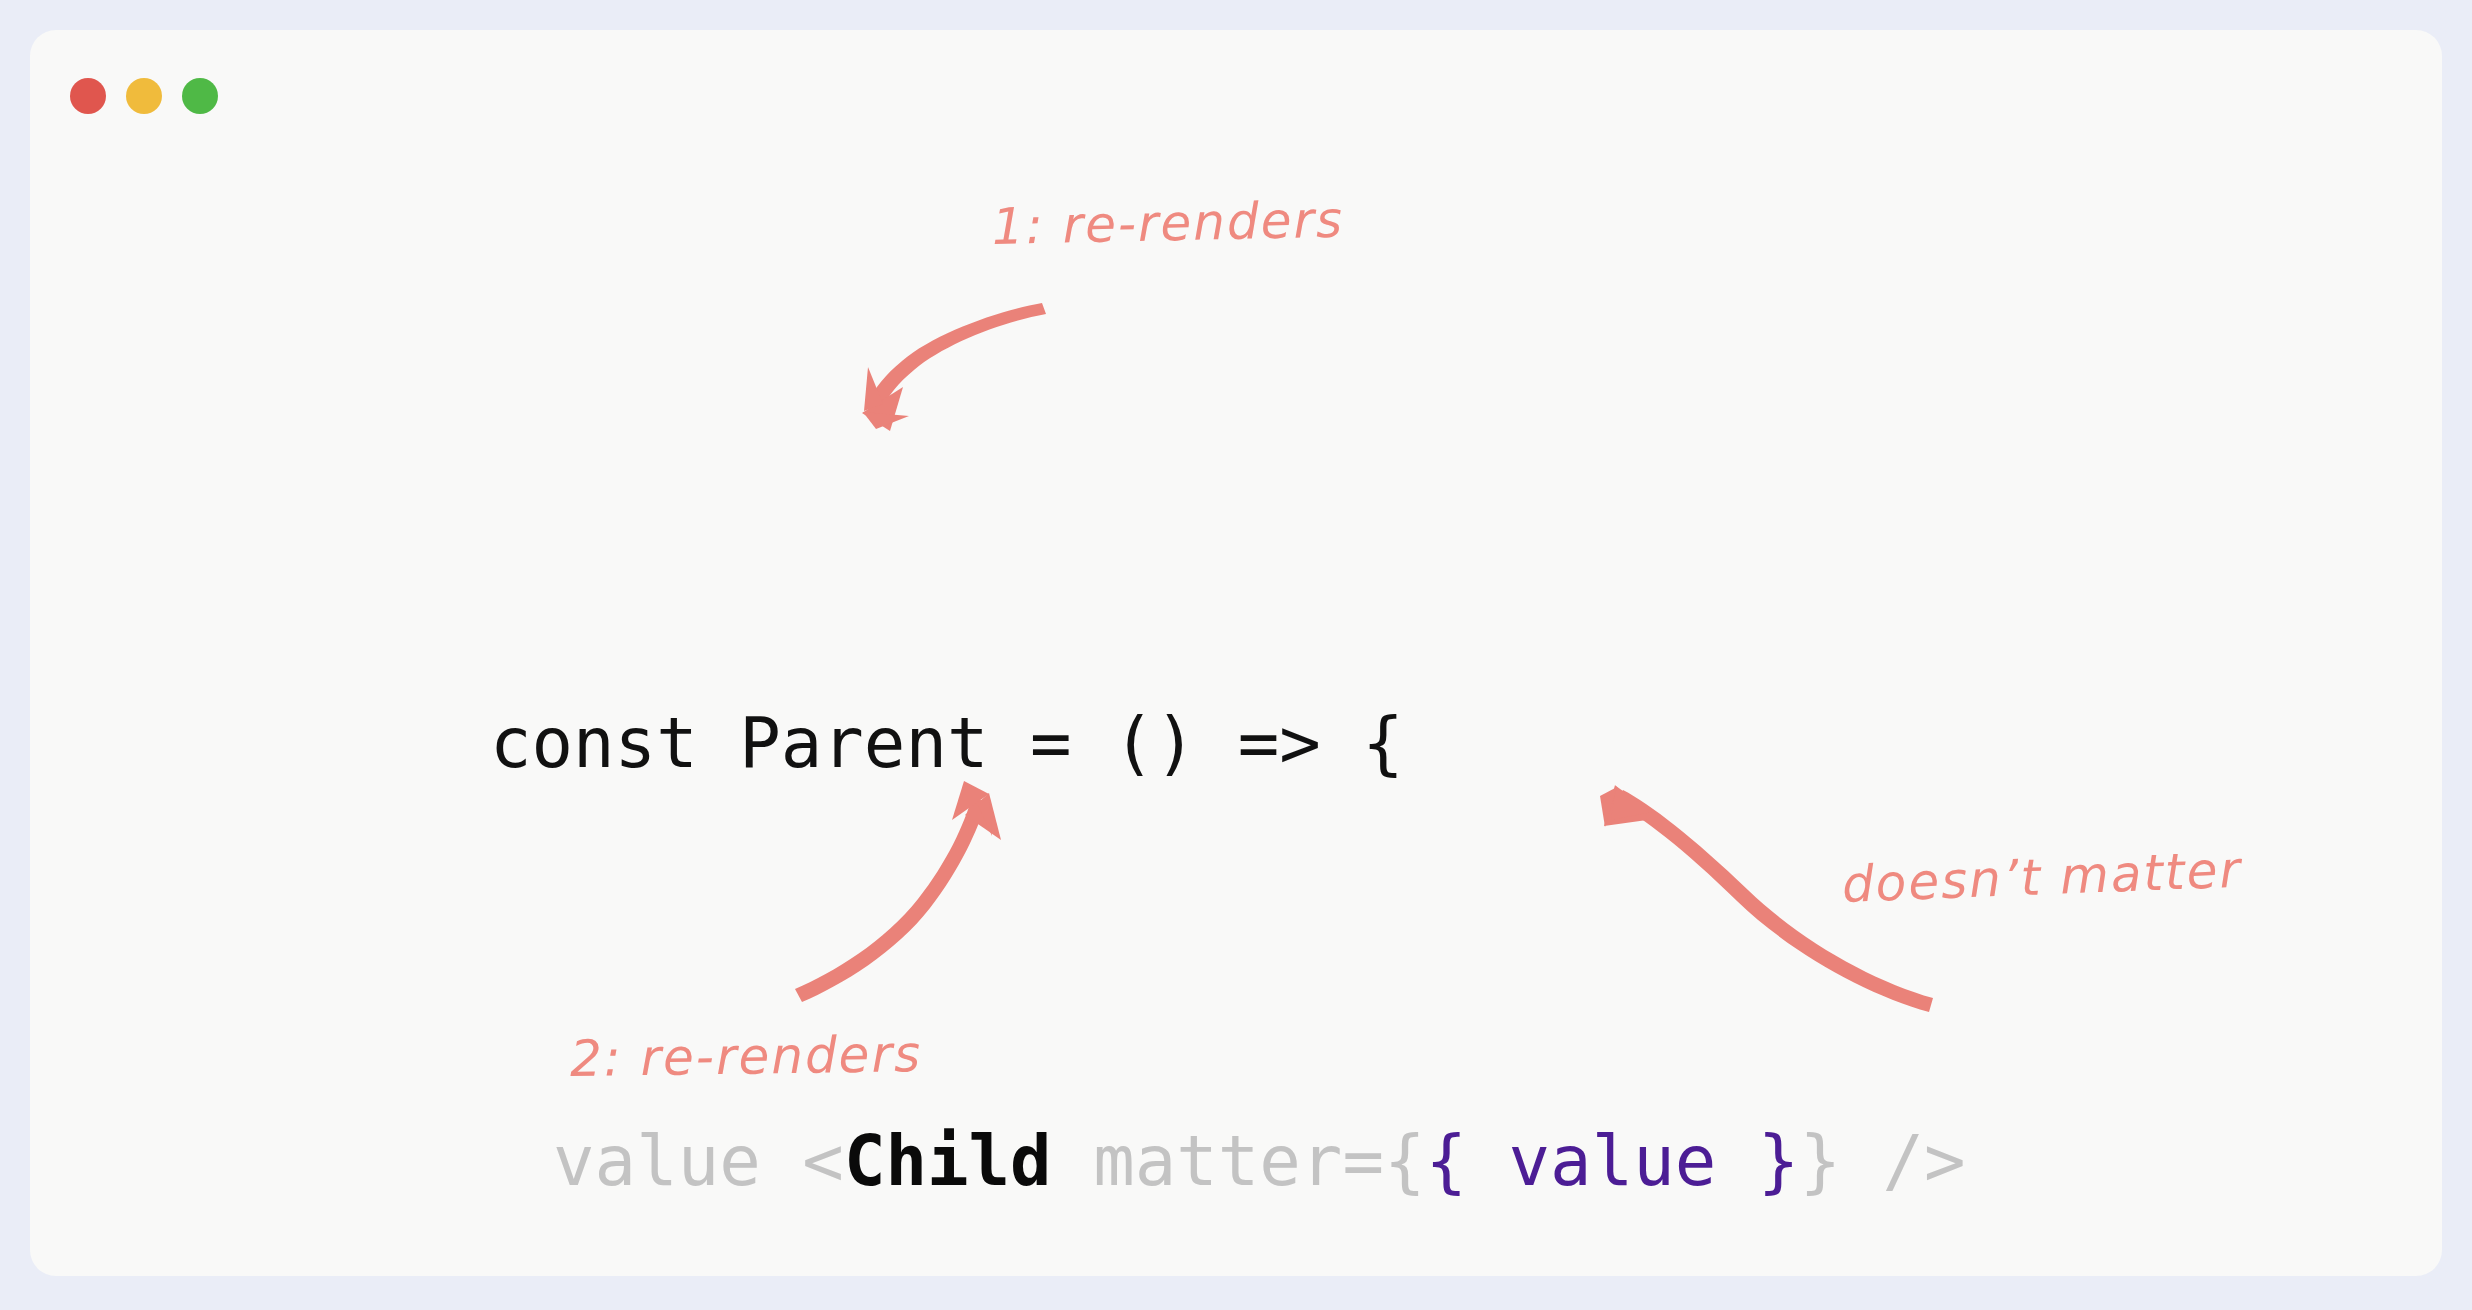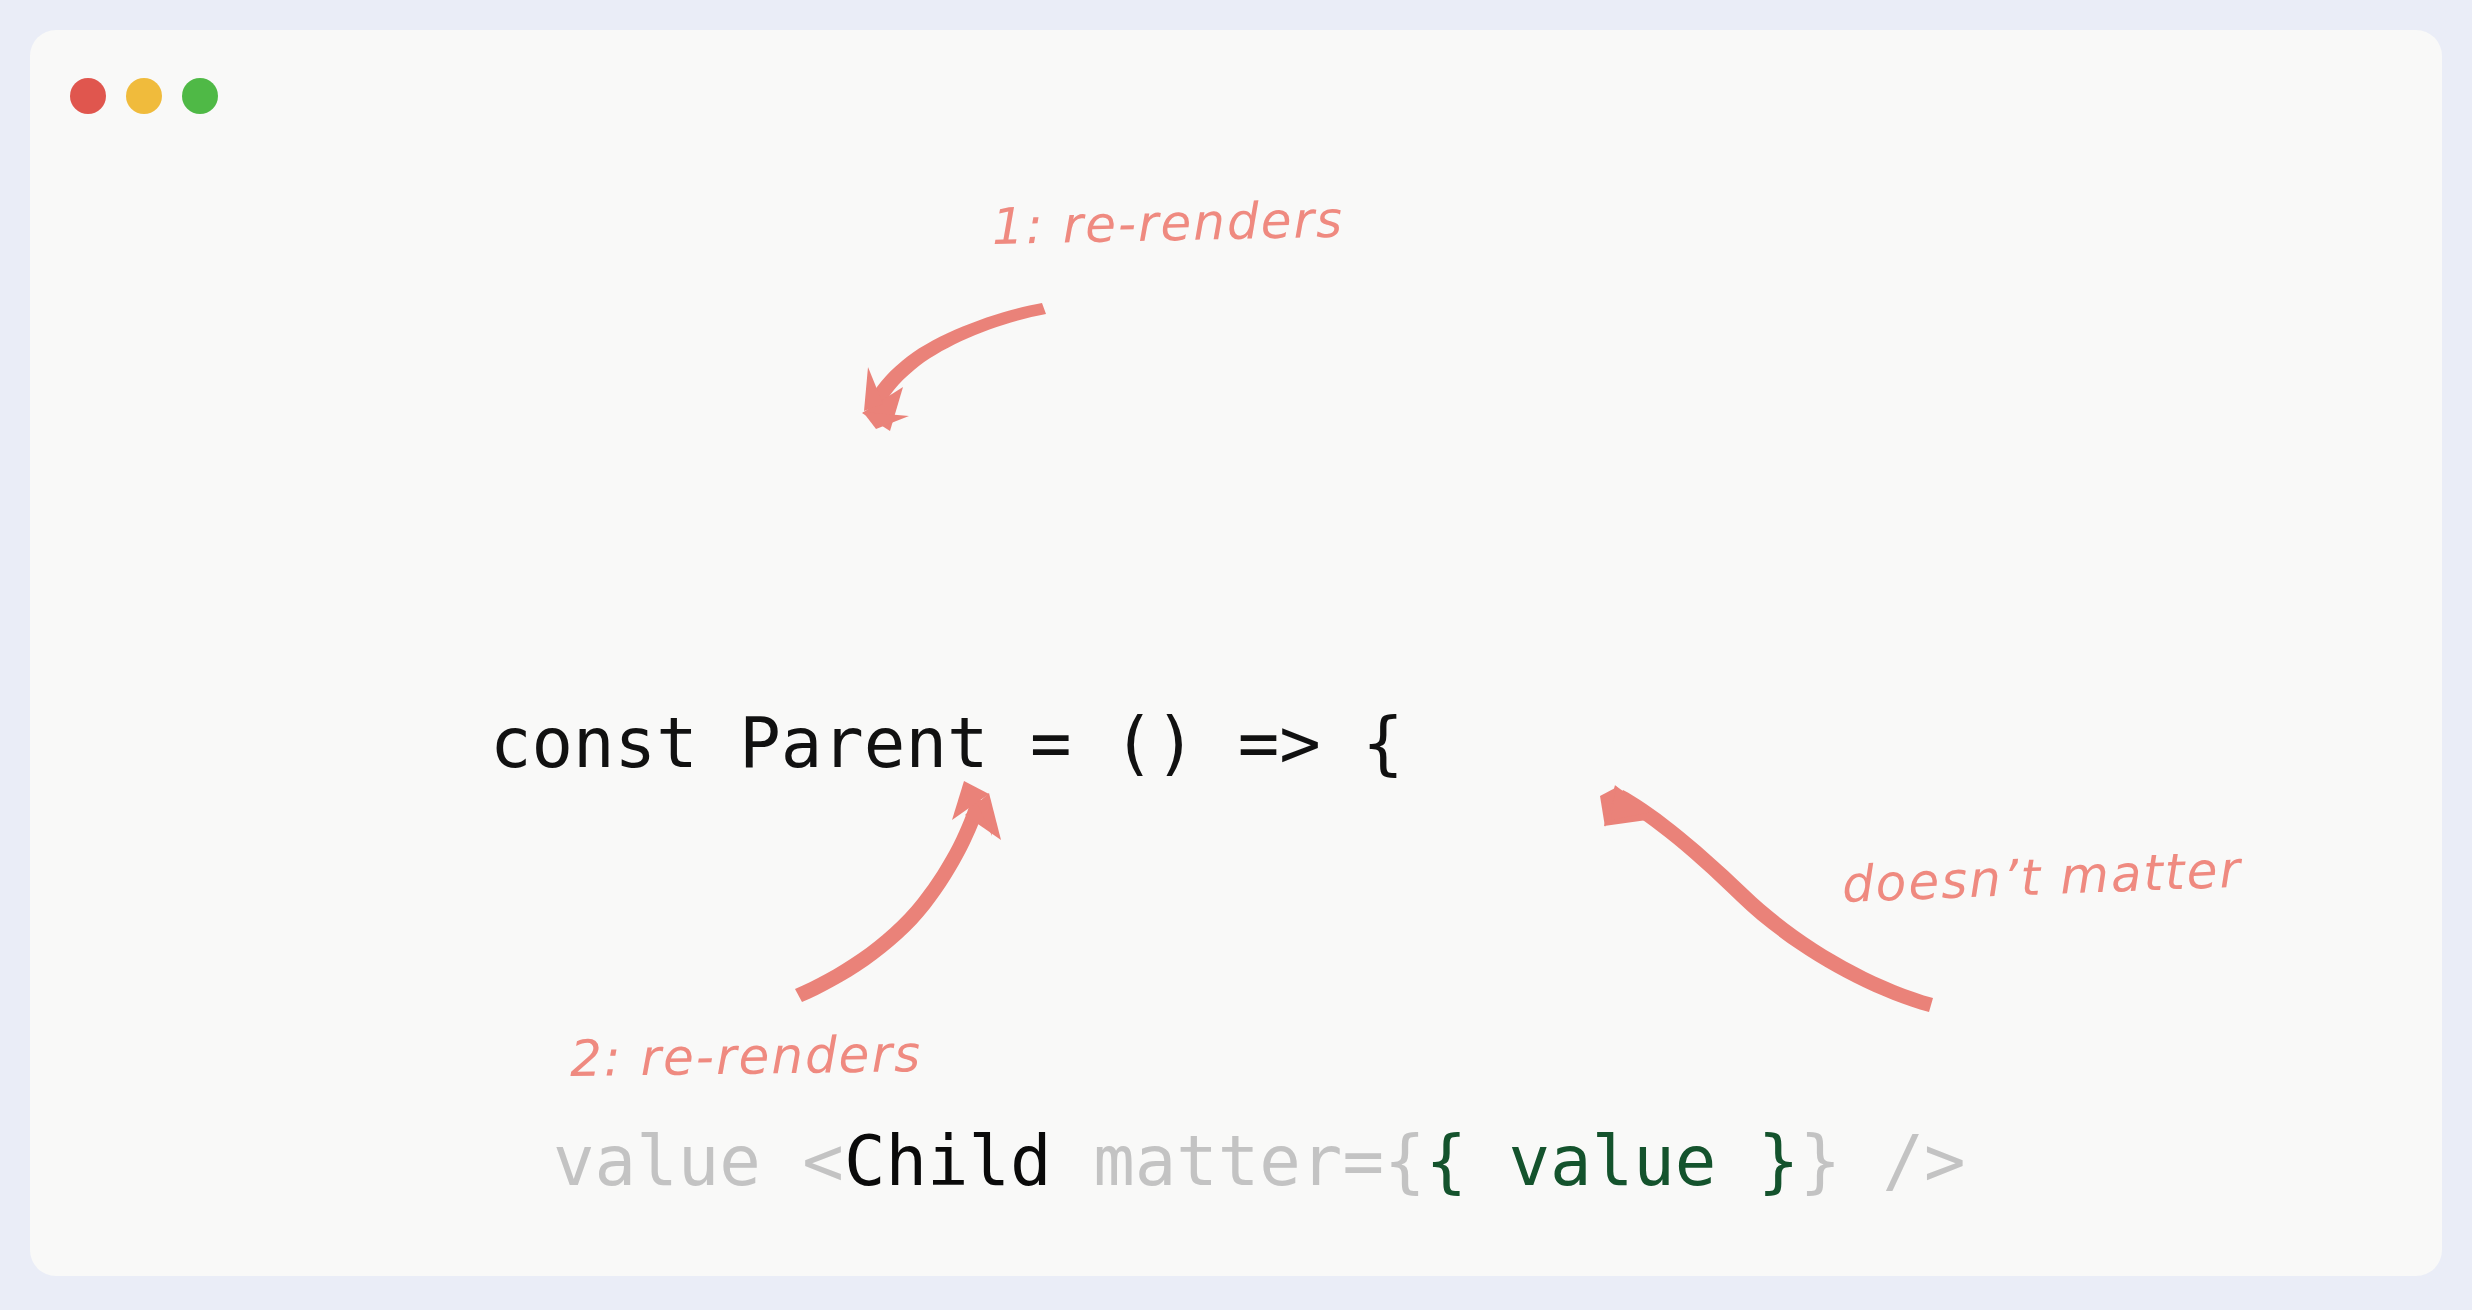--- a/index.html
+++ b/index.html
@@ -56,23 +56,23 @@
     left: 440px;
     top: 418px;
     font-family: "DejaVu Sans Mono", "Liberation Mono", monospace;
     font-size: 69px;
     line-height: 118px;
     white-space: pre;
     letter-spacing: 0;
   }
   .code-line { display: block; height: 118px; }
   .tok-plain   { color: #111111; margin-left: 20px; }
-  .tok-strong  { color: #0a0a0a; font-weight: 400; }
+  .tok-strong  { color: #0a0a0a; font-weight: 700; }
   .tok-muted   { color: #c3c3c3; }
-  .tok-accent  { color: #14532d; }
+  .tok-accent  { color: #4c1d95; }
 
   
   #line-2 { position: relative; top: 64px; }
 
   
   .annot {
     position: absolute;
     color: #ef8a80;
     font-family: "DejaVu Sans", sans-serif;
     font-size: 50px;

